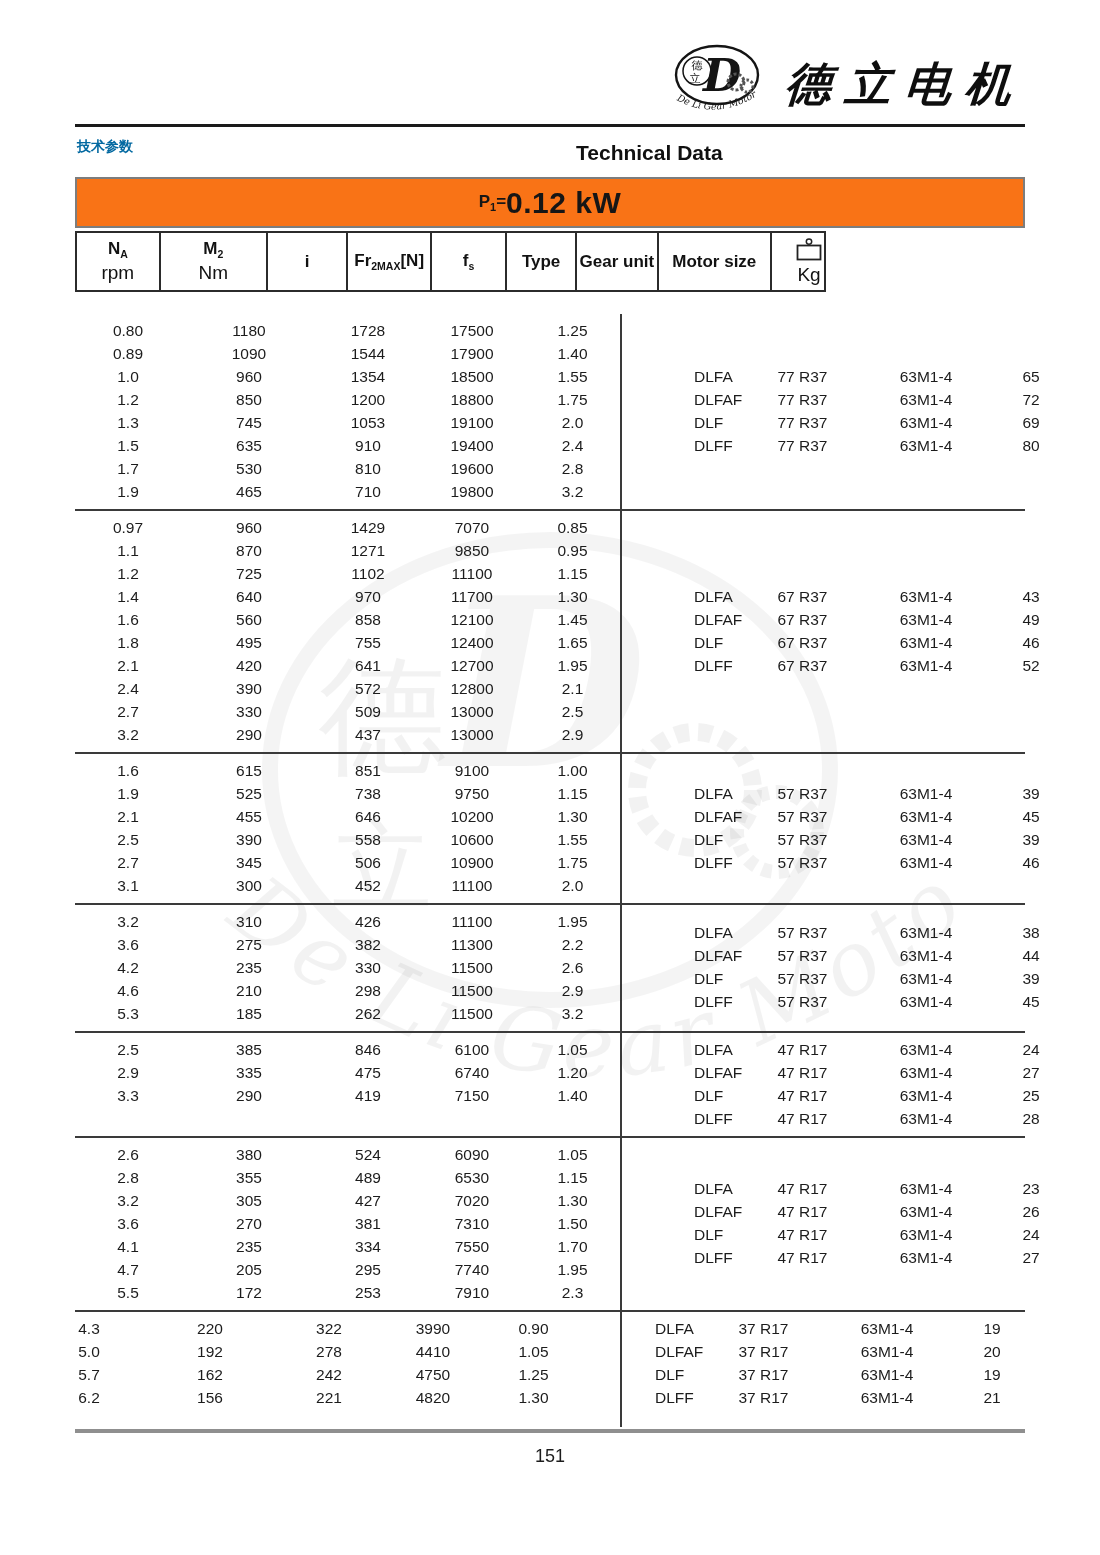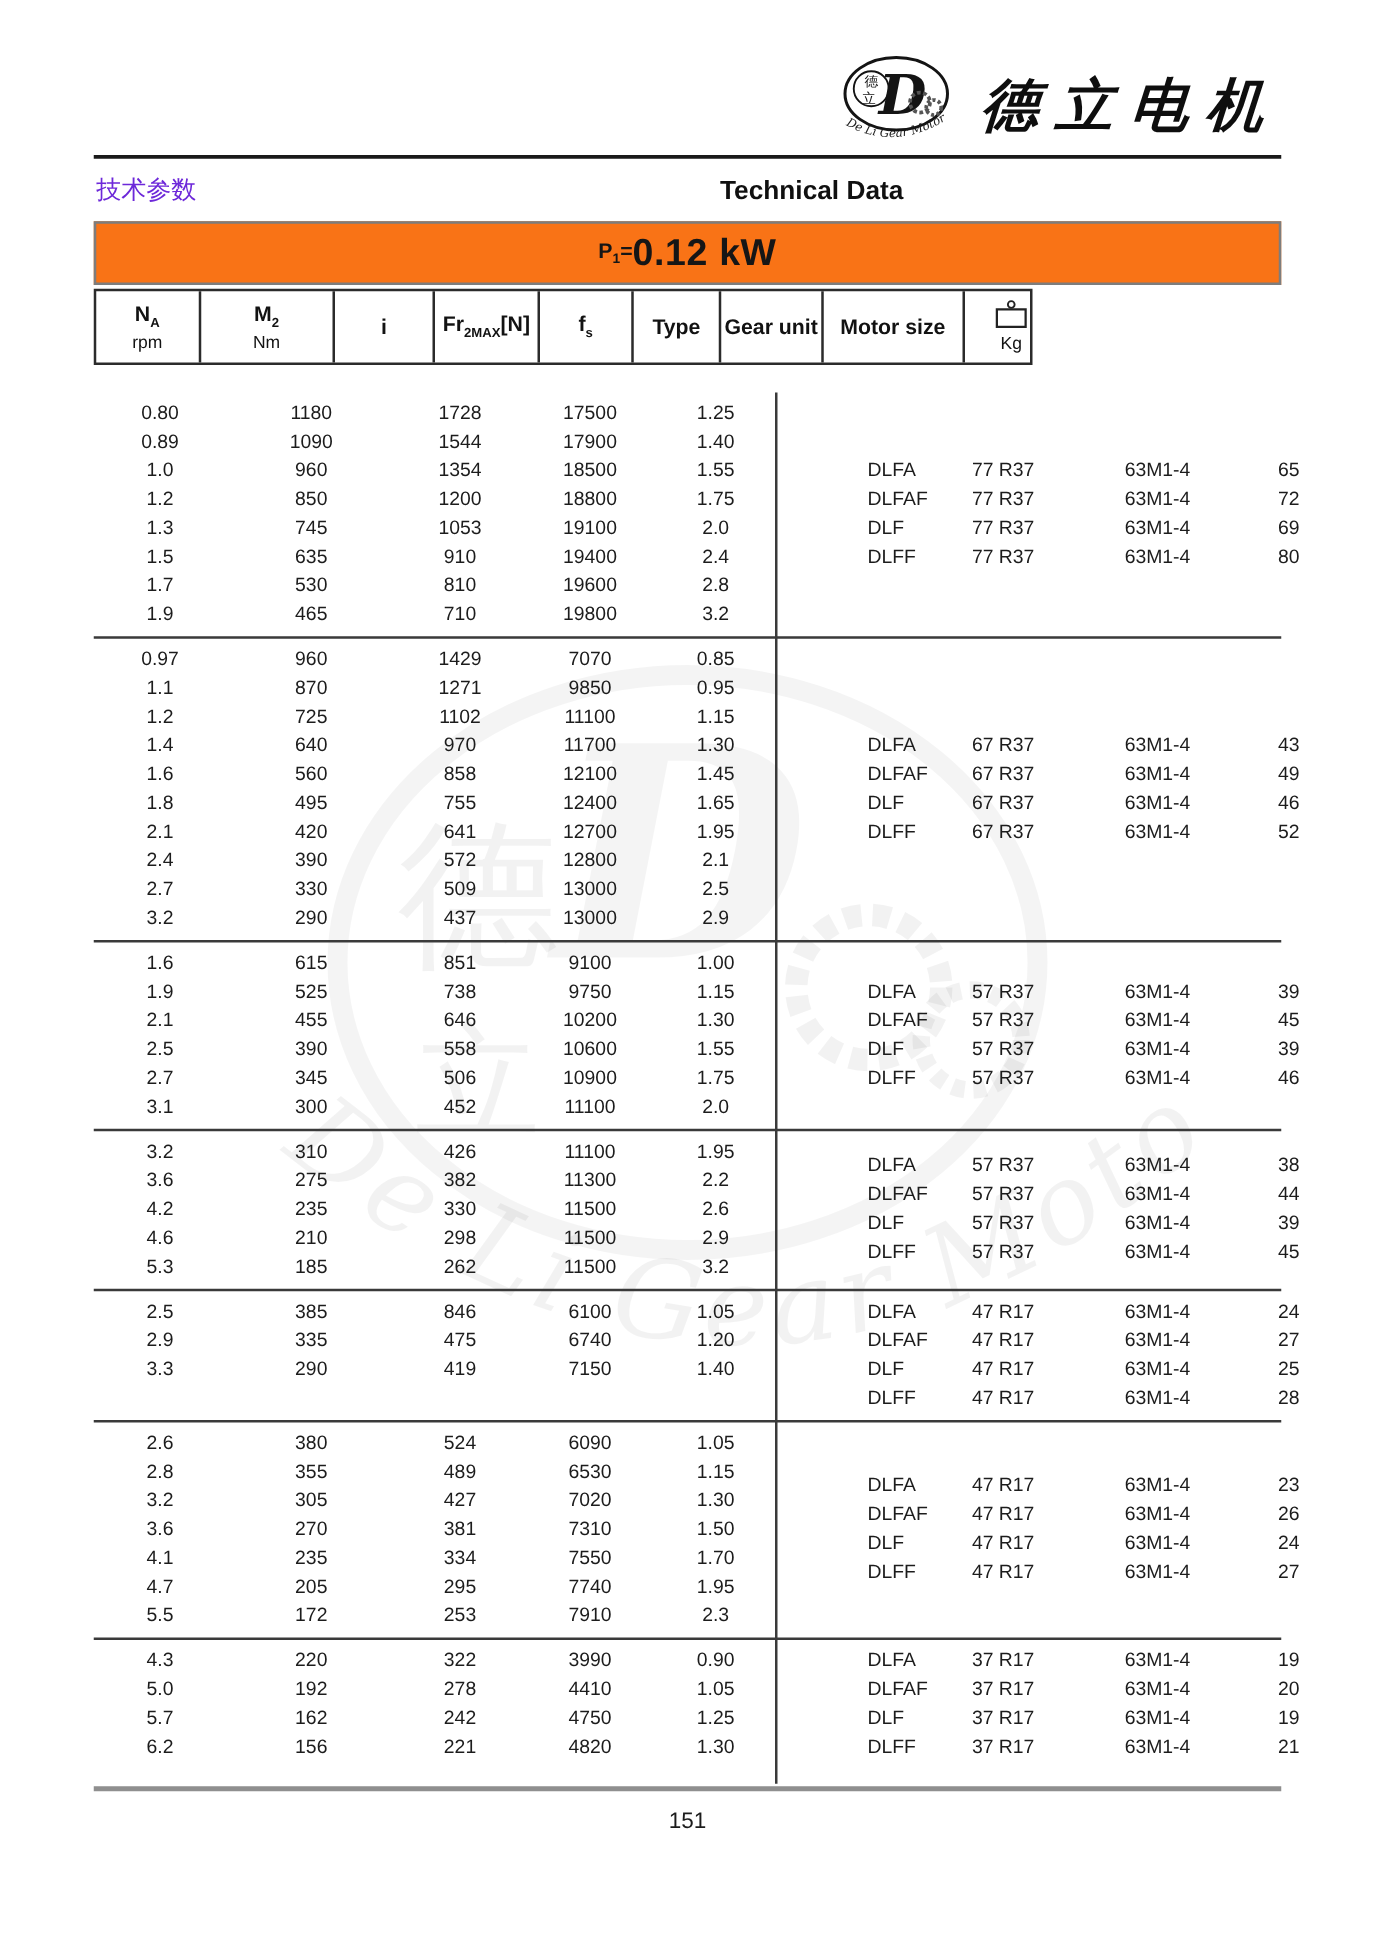--- a/index.html
+++ b/index.html
@@ -13,21 +13,21 @@
     display:flex; justify-content:flex-end; align-items:center; gap:10px; }
   .logo-svg { display:block; }
   .company-name {
     font-family:"DejaVu Serif", serif; font-weight:700; font-style:italic;
     font-size:46px; letter-spacing:14px; color:#0e0e0e; transform:skewX(-4deg);
     white-space:nowrap; line-height:1;
   }
 
   .top-rule { position:absolute; top:124px; left:75px; width:950px; height:3px; background:#1a1a1a; }
 
-  .title-cn { position:absolute; top:138px; left:77px; font-size:20px; font-weight:400; color:#6d28d9; }
+  .title-cn { position:absolute; top:138px; left:77px; font-size:14px; font-weight:700; color:#0369a1; }
   .title-en { position:absolute; top:141px; left:576px; font-size:21px; font-weight:700; color:#101010; }
 
   
   .power-box {
     position:absolute; top:177px; left:75px; width:950px; height:51px; box-sizing:border-box;
     border:2px solid #7d7d7d; background:#f97316; display:flex; align-items:center; justify-content:center;
   }
   .power-small { font-size:17px; font-weight:700; }
   .power-small sub { font-size:11px; }
   .power-value { font-size:30px; font-weight:700; letter-spacing:0.5px; }
@@ -38,32 +38,32 @@
     border:2px solid #2b2b2b; display:flex; background:transparent;
   }
   .hcell {
     box-sizing:border-box; border-right:2px solid #2b2b2b;
     display:flex; flex-direction:column; align-items:center; justify-content:center;
     line-height:1.15; color:#121212;
   }
   .hcell:last-child { border-right:none; }
   .h-main { font-size:17px; font-weight:700; }
   .h-main sub { font-size:10.5px; font-weight:700; }
-  .h-unit { font-size:14px; font-weight:400; margin-top:1px; }
+  .h-unit { font-size:19px; font-weight:400; margin-top:1px; }
   .w-na{width:106px} .w-m2{width:136px} .w-i{width:102px} .w-fr{width:106px} .w-fs{width:95px}
   .w-type{width:89px} .w-gear{width:103px} .w-motor{width:144px} .w-kg{flex:1;padding-left:22px;}
   .kg-icon { margin-bottom:1px; }
 
   
   .main { position:absolute; top:314px; left:75px; width:950px; z-index:2; }
   .data-wrap { position:relative; }
   .vdivider { position:absolute; top:0; bottom:0; left:545px; width:2px; background:#3a3a3a; }
   .block { display:flex; padding:5px 0 6px; }
   .block + .block { border-top:2px solid #3a3a3a; }
-  .block:last-child { padding-bottom:18px; }
+  .block:last-child { padding-bottom:18px;justify-content:flex-end; }
   .block-left  { width:545px; display:flex; flex-direction:column; }
   .block-right { width:405px; display:flex; flex-direction:column; justify-content:center;padding-left:42px; }
   .drow { height:23px; display:flex; align-items:center; }
   .dcell { font-size:15.5px; color:#1c1c1c; text-align:center; white-space:nowrap; }
   .c-na{width:106px} .c-m2{width:136px} .c-i{width:102px} .c-fr{width:106px} .c-fs{width:95px}
   .c-type{width:89px; text-align:left; padding-left:32px; box-sizing:border-box;}
   .c-gear{width:103px} .c-motor{width:144px} .c-kg{width:66px}
 
   .footer-rule { height:4px; background:#8f8f8f; margin-top:2px; }
   .page-num { text-align:center; margin-top:13px; font-size:18px; color:#1c1c1c; }

